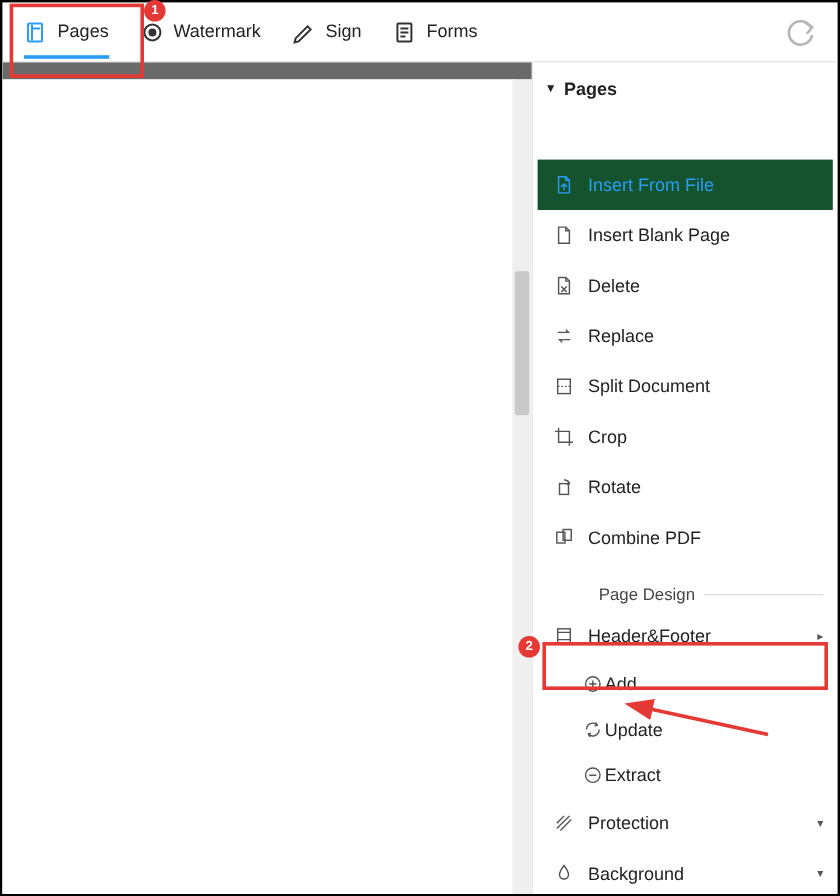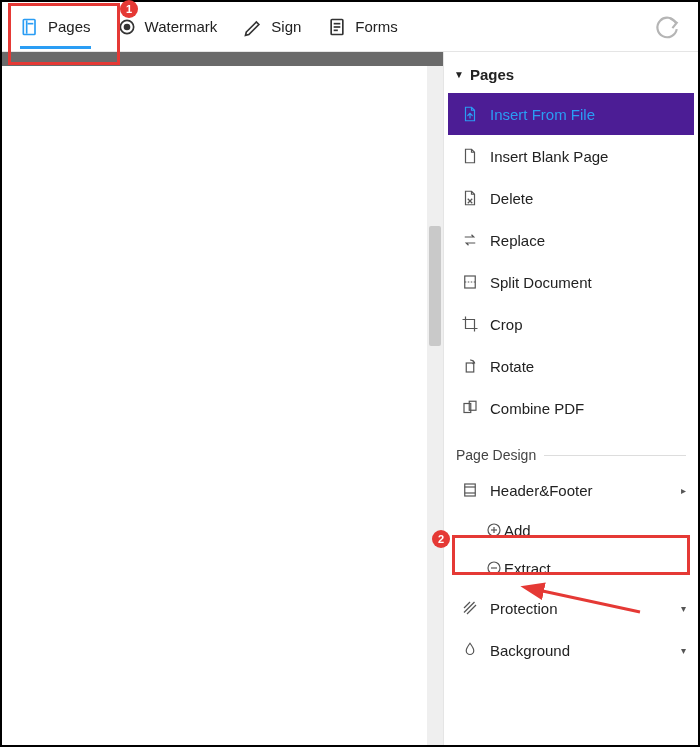--- a/index.html
+++ b/index.html
@@ -99,28 +99,29 @@
   .panel-title .caret { font-size:10px; }
   .menu { display:flex; flex-direction:column; }
   .menu-item, .submenu-item {
     display:flex; align-items:center; gap:10px;
     height: 42px;
     padding: 0 8px 0 12px;
     cursor:pointer;
     font-size:15px;
   }
   .menu-item.selected {
-    background:#4c1d95;
+    background:#14532d;
     color:#2a9df4;
+    margin-top:40px;
   }
   .section-label {
     padding: 18px 8px 6px 8px;
     font-size:14px;
     color:#444;
-    display:flex; align-items:center; gap:8px;
+    display:flex; align-items:center; gap:8px;margin-left:43px;
   }
   .section-label .rule { flex:1; height:1px; background:#ddd; }
   .menu-item .chev, .submenu-item .chev {
     margin-left:auto;
     font-size:10px;
     color:#555;
   }
   .submenu-item {
     padding-left: 36px;
     height:38px;
@@ -328,20 +329,31 @@
               <circle cx="12" cy="12" r="8"></circle>
               <line x1="12" y1="8" x2="12" y2="16"></line>
               <line x1="8" y1="12" x2="16" y2="12"></line>
             </svg>
         </span>
         <span>Add</span>
       </div>
       <div class="submenu-item">
         <span class="mi-icon">
           <svg viewBox="0 0 24 24" fill="none" stroke="#555" stroke-width="1.6">
+              <path d="M5 12a7 7 0 0 1 12-5"></path>
+              <path d="M19 12a7 7 0 0 1-12 5"></path>
+              <path d="M15 4l2 3-3 1"></path>
+              <path d="M9 20l-2-3 3-1"></path>
+            </svg>
+        </span>
+        <span>Update</span>
+      </div>
+      <div class="submenu-item">
+        <span class="mi-icon">
+          <svg viewBox="0 0 24 24" fill="none" stroke="#555" stroke-width="1.6">
               <circle cx="12" cy="12" r="8"></circle>
               <line x1="8" y1="12" x2="16" y2="12"></line>
             </svg>
         </span>
         <span>Extract</span>
       </div>
 
       <div class="menu-item">
         <span class="mi-icon">
           <svg viewBox="0 0 24 24" fill="none" stroke="#555" stroke-width="1.6">

